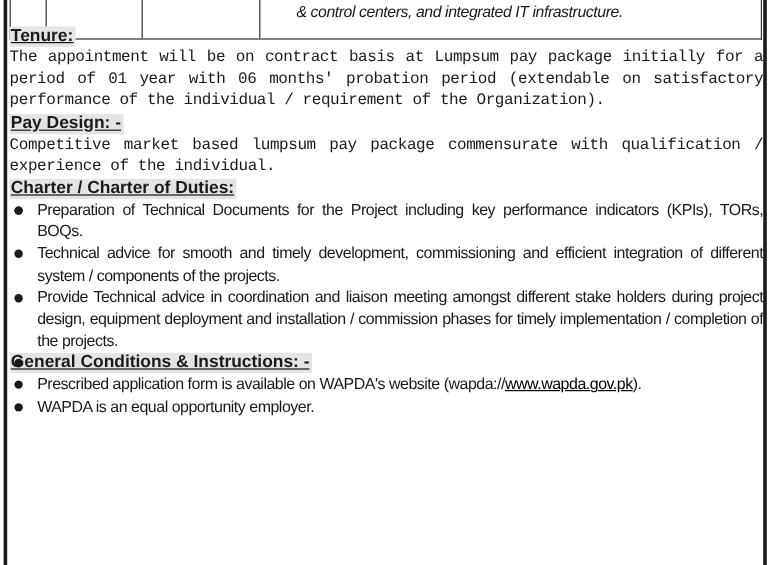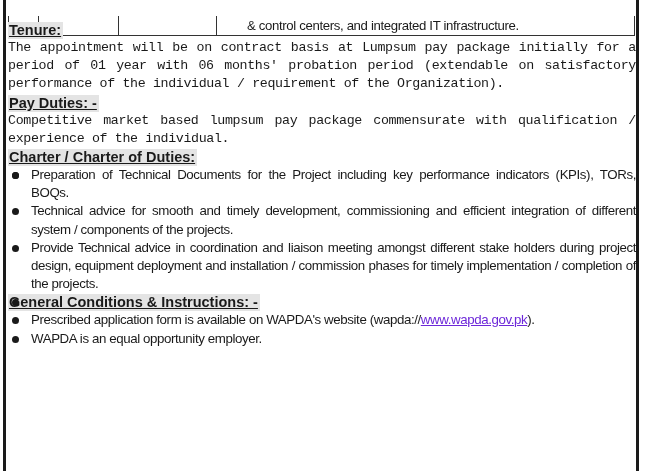--- a/index.html
+++ b/index.html
@@ -1,38 +1,38 @@
 <!DOCTYPE html>
 <html><head>
 <meta charset="utf-8">
 <style>
   html, body { margin: 0; padding: 0; background: #fff; }
   body { width: 645px; height: 471px; overflow: hidden; position: relative;
          font-family: "Liberation Sans", sans-serif; color: #1a1a1a; }
   .frame { position: absolute; left: 3px; top: 0; width: 636px; height: 471px;
            border-left: 3px solid #1a1a1a; border-right: 3px solid #1a1a1a; box-sizing: border-box; }
-  .table-top { position: absolute; left: 8px; top: 16px; width: 627px; height: 20px;
-               border: 1px solid #333; border-top: none; box-sizing: border-box; display: flex; }
+  .table-top { position: absolute; left: 8px; top: 0; width: 627px; height: 33px;
+               border: 1px solid #333; border-top: none; box-sizing: border-box; display: flex; font-style: italic; }
   .table-top .cell { border-right: 1px solid #333; height: 100%; box-sizing: border-box; }
   .table-top .c1 { width: 30px; }
   .table-top .c2 { width: 80px; }
   .table-top .c3 { width: 98px; }
   .table-top .c4 { flex: 1; border-right: none; font-size: 13.2px; line-height: 19px;
                    padding-left: 30px; letter-spacing: -0.35px; }
   .content { position: absolute; left: 8px; top: 21px; width: 628px; }
   .heading { display: inline-block; background: #e4e4e4; font-weight: bold; font-size: 14.5px;
              text-decoration: underline; line-height: 17px; padding: 0 2px 0 1px; margin: 0; text-align: center; }
   p.para { margin: 0; font-size: 13.3px; line-height: 18.2px; text-align: justify;
            letter-spacing: -0.35px; font-family: Liberation Mono, monospace; }
   ul.bullets { list-style: none; margin: 0; padding: 0; }
   ul.bullets li { position: relative; padding-left: 23px; font-size: 13.3px; line-height: 18.2px;
                   text-align: justify; letter-spacing: -0.4px; }
   ul.bullets li .dot { position: absolute; left: 4px; top: 6px; width: 7px; height: 7px;
                        background: #1a1a1a; border-radius: 50%; }
-  a.link { color: #6d28d9; text-decoration: underline; }
+  a.link { color: #000000; text-decoration: underline; }
   .sec { margin-bottom: 0; }
 </style>
 </head>
 <body>
 
 <div class="frame"></div>
 
 <div class="table-top">
   <div class="cell c1"></div>
   <div class="cell c2"></div>
@@ -41,21 +41,21 @@
 </div>
 
 <div class="content">
 
   <div class="sec">
     <h3 class="heading">Tenure:</h3>
     <p class="para">The appointment will be on contract basis at Lumpsum pay package initially for a period of 01 year with 06 months' probation period (extendable on satisfactory performance of the individual / requirement of the Organization).</p>
   </div>
 
   <div class="sec">
-    <h3 class="heading">Pay Duties: -</h3>
+    <h3 class="heading">Pay Design: -</h3>
     <p class="para">Competitive market based lumpsum pay package commensurate with qualification / experience of the individual.</p>
   </div>
 
   <div class="sec">
     <h3 class="heading">Charter / Charter of Duties:</h3>
     <ul class="bullets">
       <li><span class="dot"></span></li>
       <li><span class="dot"></span><span>Preparation of Technical Documents for the Project including key performance indicators (KPIs), TORs, BOQs.</span></li>
       <li><span class="dot"></span><span>Technical advice for smooth and timely development, commissioning and efficient integration of different system / components of the projects.</span></li>
       <li><span class="dot"></span><span>Provide Technical advice in coordination and liaison meeting amongst different stake holders during project design, equipment deployment and installation / commission phases for timely implementation / completion of the projects.</span></li>

